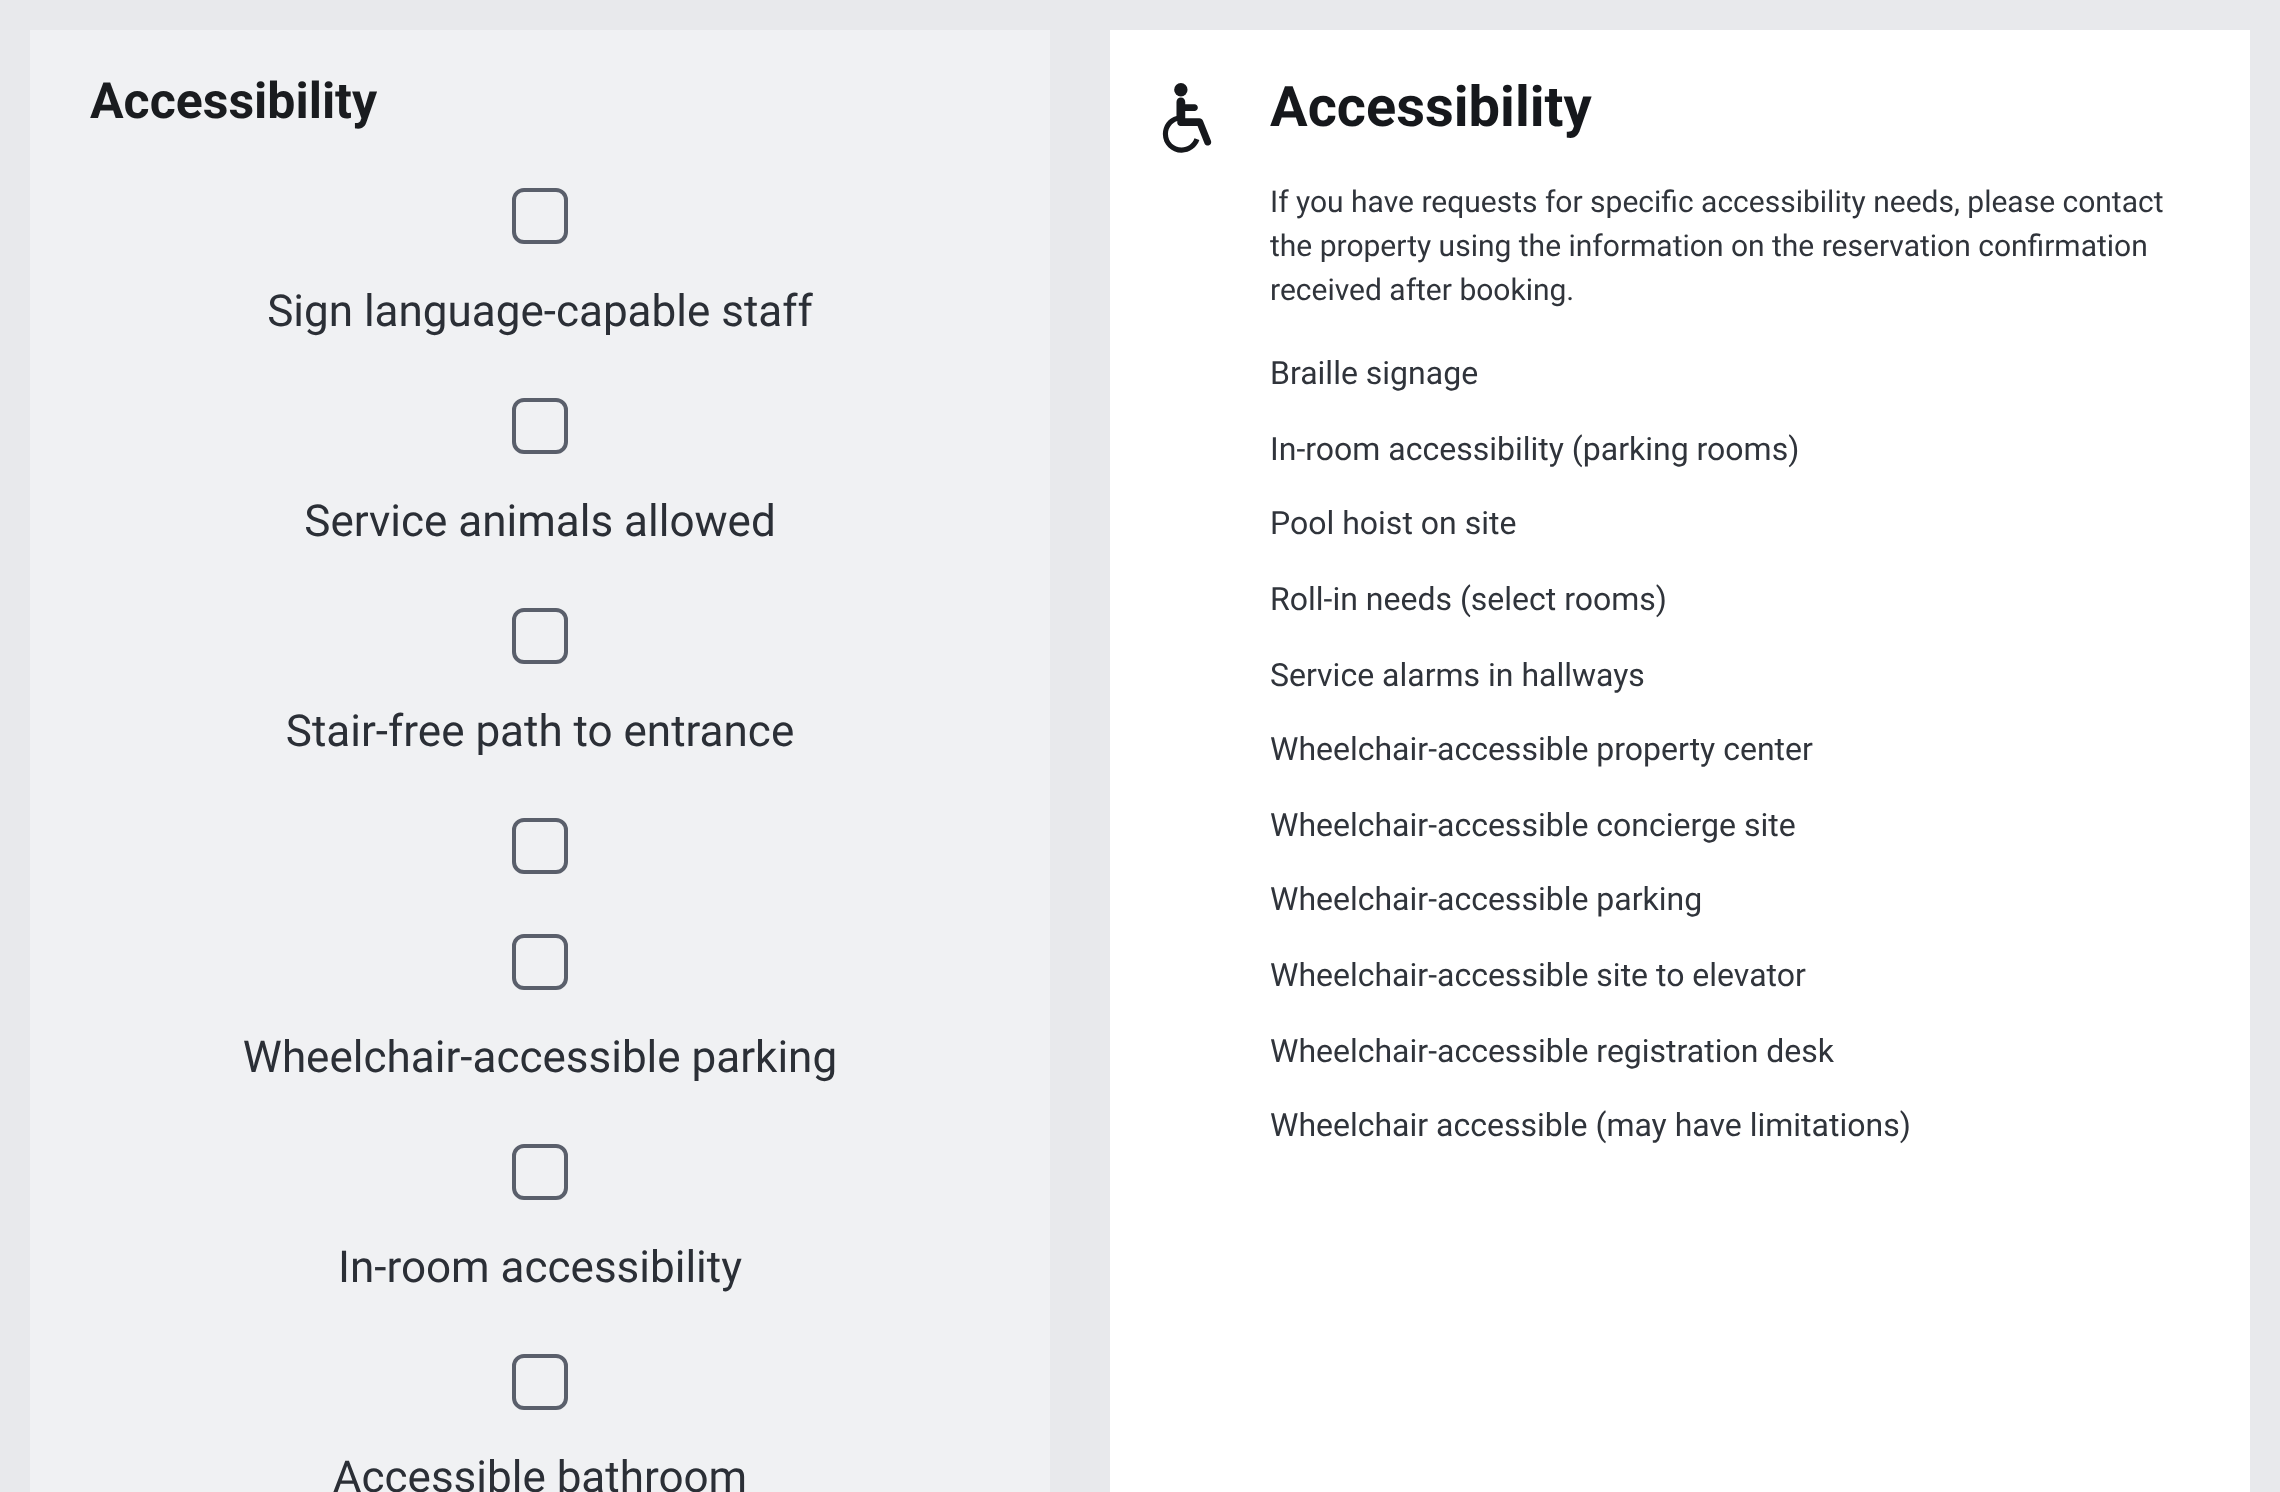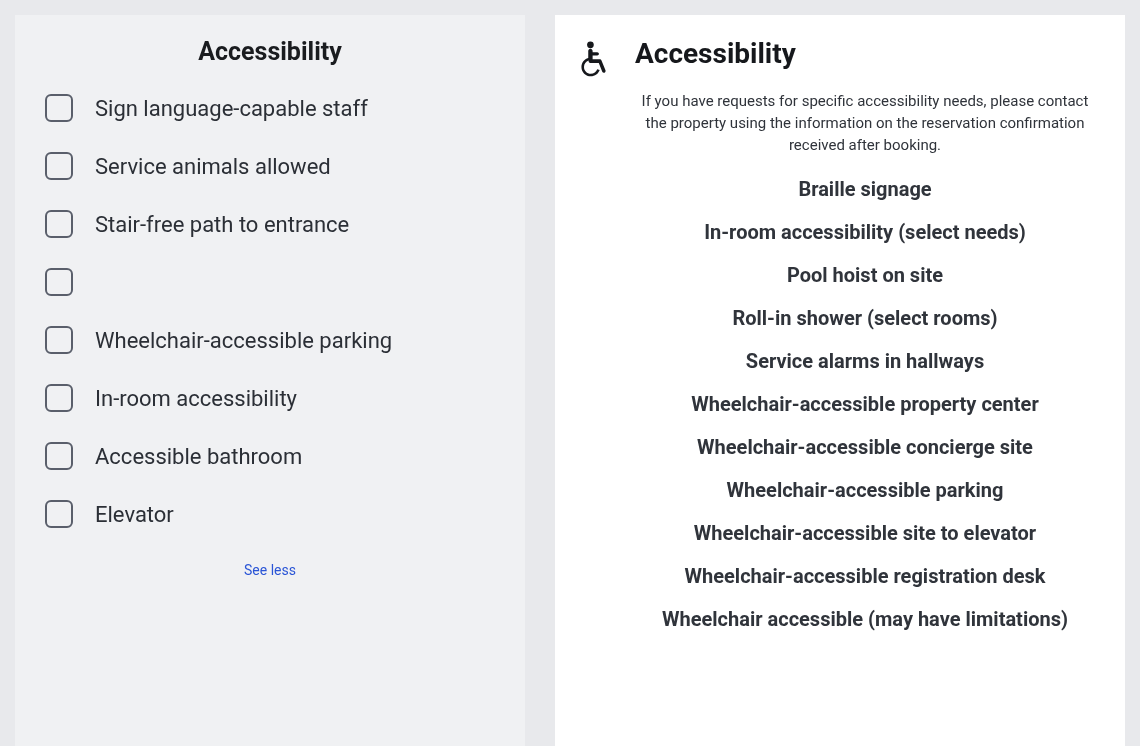--- a/index.html
+++ b/index.html
@@ -13,21 +13,20 @@
       width: 1140px;
       height: 746px;
       overflow: hidden;
       padding: 15px 15px 0 15px;
       color: #1a1c1f;
     }
     .container {
       display: flex;
       gap: 30px;
       height: 100%;
-      text-align: center;
     }
     .left-panel {
       background: #f0f1f3;
       width: 510px;
       padding: 22px 30px 22px 30px;
       border-radius: 0;
     }
     .left-title {
       font-size: 25px;
       font-weight: 700;
@@ -38,20 +37,21 @@
       display: flex;
       flex-direction: column;
       gap: 30px;
       margin-bottom: 32px;
     }
     .filter-item {
       display: flex;
       align-items: center;
       gap: 22px;
       cursor: pointer;
+      flex-direction: column;
     }
     .checkbox {
       width: 28px;
       height: 28px;
       border: 2.5px solid #5a5f6b;
       border-radius: 6px;
       background: #f0f1f3;
       flex-shrink: 0;
     }
     .filter-label {
@@ -95,24 +95,23 @@
       color: #30343b;
       line-height: 1.45;
       margin-bottom: 20px;
     }
     .feature-list {
       display: flex;
       flex-direction: column;
       gap: 16px;
     }
     .feature-item {
-      font-size: 20px;
+      font-size: 16px;
       color: #30343b;
       line-height: 1.35;
-      font-weight: bold;
     }
   </style>
 </head>
 <body>
 
 <div class="container">
   <div class="left-panel">
     <h2 class="left-title">Accessibility</h2>
     <div class="filter-list">
 
@@ -166,23 +165,23 @@
           <circle cx="10" cy="3" r="2.6"></circle>
           <path d="M10 6 C9 6 8.3 6.8 8.3 7.8 L8.3 13.2 C5.2 14 3 16.9 3 20.2 C3 24.3 6.3 27.5 10.3 27.5 C13.5 27.5 16.2 25.5 17.2 22.6 L15.3 21.9 C14.6 24 12.6 25.5 10.3 25.5 C7.4 25.5 5 23.2 5 20.2 C5 17.9 6.5 15.9 8.6 15.2 L8.6 15.8 C8.6 16.5 9.2 17.1 9.9 17.1 L16.5 17.1 L19.2 23.9 C19.5 24.6 20.3 24.9 21 24.6 C21.7 24.3 22 23.5 21.7 22.8 L18.6 15.1 C18.4 14.5 17.8 14.1 17.2 14.1 L11.7 14.1 L11.7 11.3 L15.3 11.3 C16 11.3 16.6 10.7 16.6 10 C16.6 9.3 16 8.7 15.3 8.7 L11.7 8.7 L11.7 7.8 C11.7 6.8 11 6 10 6 Z"></path>
         </svg>
       </span>
       <h2 class="right-title">Accessibility</h2>
     </div>
     <div class="right-body">
       <p class="right-description">If you have requests for specific accessibility needs, please contact the property using the information on the reservation confirmation received after booking.</p>
       <div class="feature-list">
         <div class="feature-item">Braille signage</div>
-        <div class="feature-item">In-room accessibility (select needs)</div>
+        <div class="feature-item">In-room accessibility (parking rooms)</div>
         <div class="feature-item">Pool hoist on site</div>
-        <div class="feature-item">Roll-in shower (select rooms)</div>
+        <div class="feature-item">Roll-in needs (select rooms)</div>
         <div class="feature-item">Service alarms in hallways</div>
         <div class="feature-item">Wheelchair-accessible property center</div>
         <div class="feature-item">Wheelchair-accessible concierge site</div>
         <div class="feature-item">Wheelchair-accessible parking</div>
         <div class="feature-item">Wheelchair-accessible site to elevator</div>
         <div class="feature-item">Wheelchair-accessible registration desk</div>
         <div class="feature-item">Wheelchair accessible (may have limitations)</div>
       </div>
     </div>
   </div>

